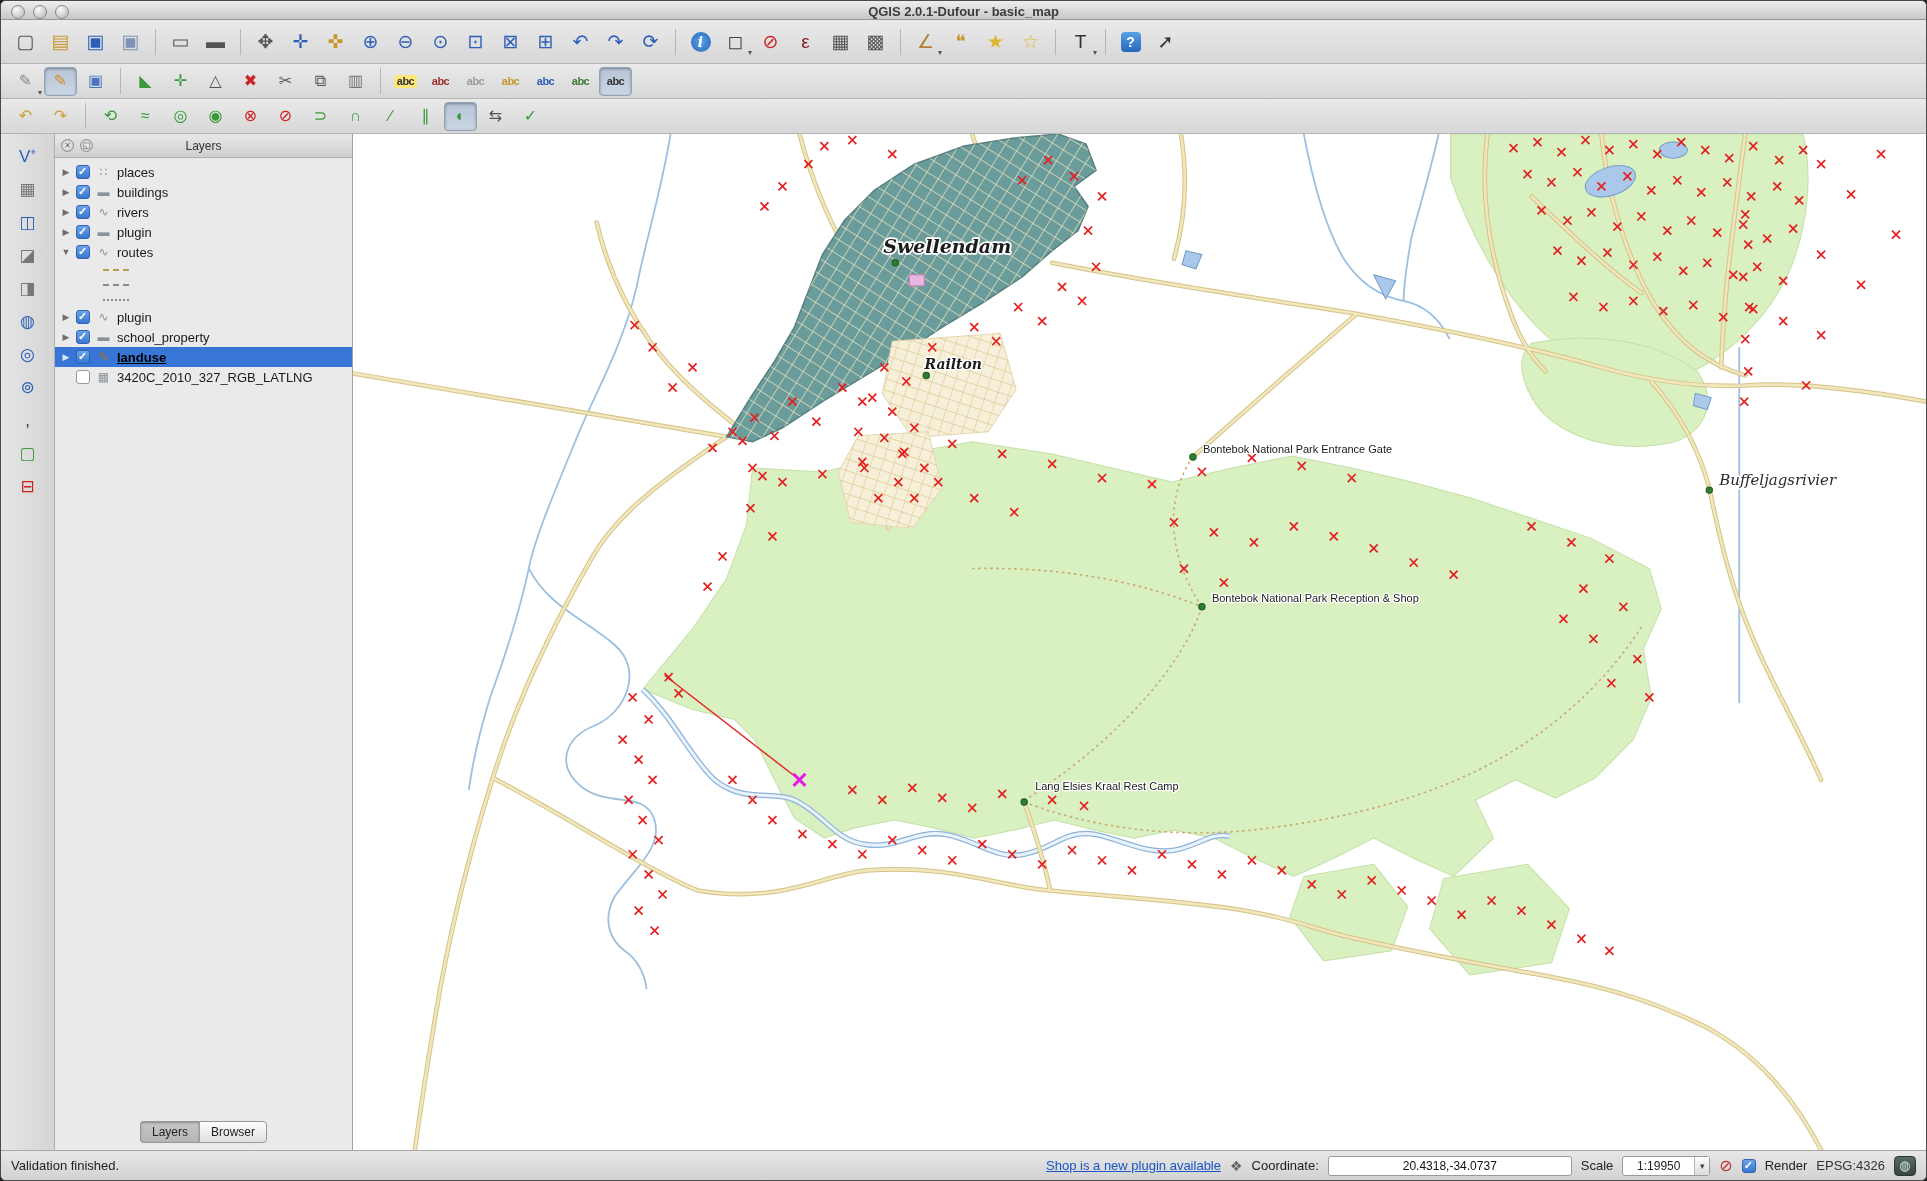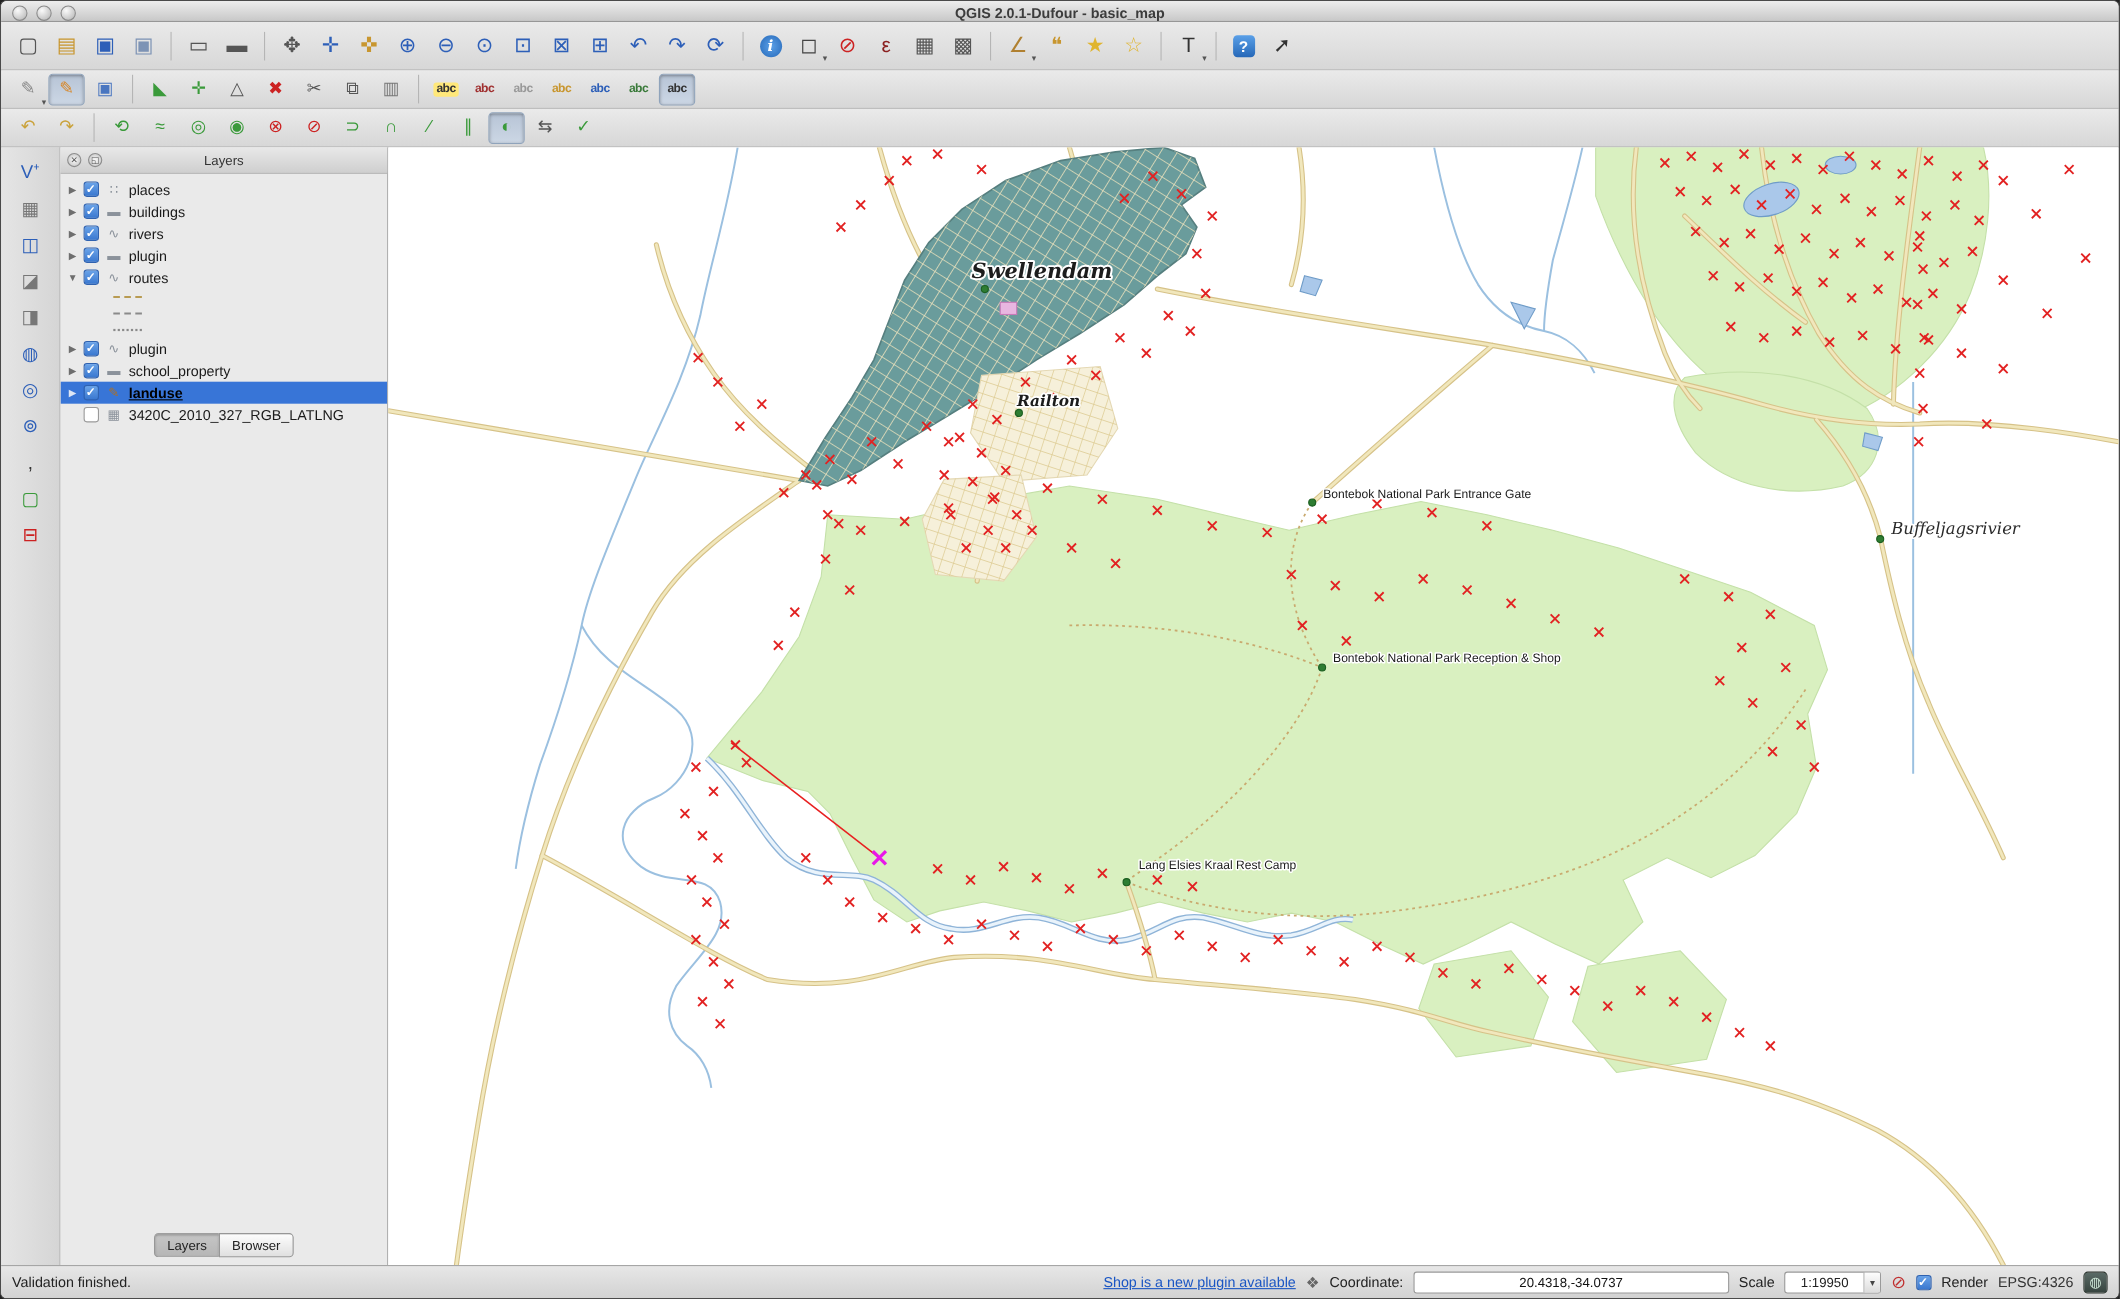--- a/index.html
+++ b/index.html
@@ -84,21 +84,21 @@
   .town-label-it{font-family:"DejaVu Serif",serif;font-style:italic;font-size:15px;fill:#2a2a2a;
     stroke:#fff;stroke-width:3px;stroke-linejoin:round;paint-order:stroke;}
   .poi-label{font-family:"Liberation Sans",sans-serif;font-size:11px;fill:#1a1a1a;
     stroke:#fff;stroke-width:2.6px;stroke-linejoin:round;paint-order:stroke;}
   
   .statusbar{height:30px;flex:none;background:linear-gradient(#e7e7e7,#d2d2d2);border-top:1px solid #a6a6a6;
     display:flex;align-items:center;padding:0 10px;font-size:13px;color:#222;gap:9px;}
   .sb-spacer{flex:1;}
   .plugin-link{color:#1a56c4;text-decoration:underline;}
   .sb-icon{font-size:14px;color:#666;}
-  .coord-input{width:287px;height:20px;border:1px solid #9a9a9a;border-radius:3px;text-align:center;
+  .coord-input{width:244px;height:20px;border:1px solid #9a9a9a;border-radius:3px;text-align:center;
     font-size:12px;font-family:"Liberation Sans",sans-serif;background:#fff;color:#111;}
   .scale-box{width:88px;height:20px;border:1px solid #9a9a9a;border-radius:3px;background:#fff;
     display:flex;align-items:center;font-size:12px;}
   .scale-box .val{flex:1;text-align:center;}
   .scale-dd{width:15px;height:100%;border-left:1px solid #b5b5b5;background:linear-gradient(#fdfdfd,#dcdcdc);
     font-size:9px;display:flex;align-items:center;justify-content:center;color:#444;}
   .stop-render{color:#c03030;font-size:16px;}
   .sb-cb{width:14px;height:14px;}
   .crs-btn{width:22px;height:20px;border-radius:4px;background:linear-gradient(#5a6a66,#37443f);
     color:#cfe8d8;font-size:13px;display:flex;align-items:center;justify-content:center;border:1px solid #2c352f;}

